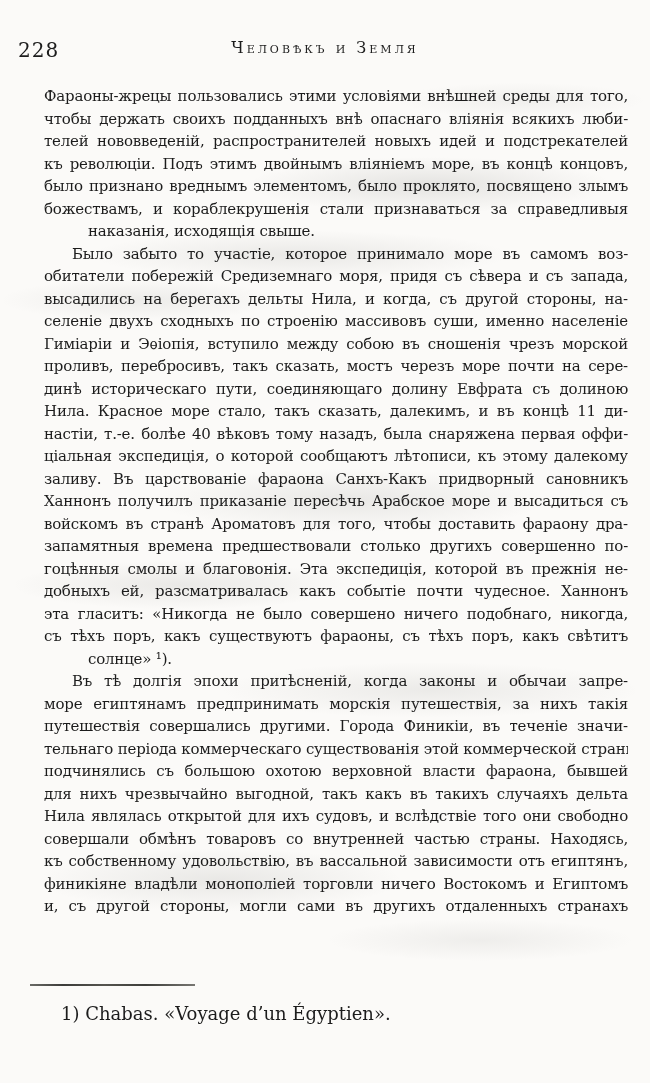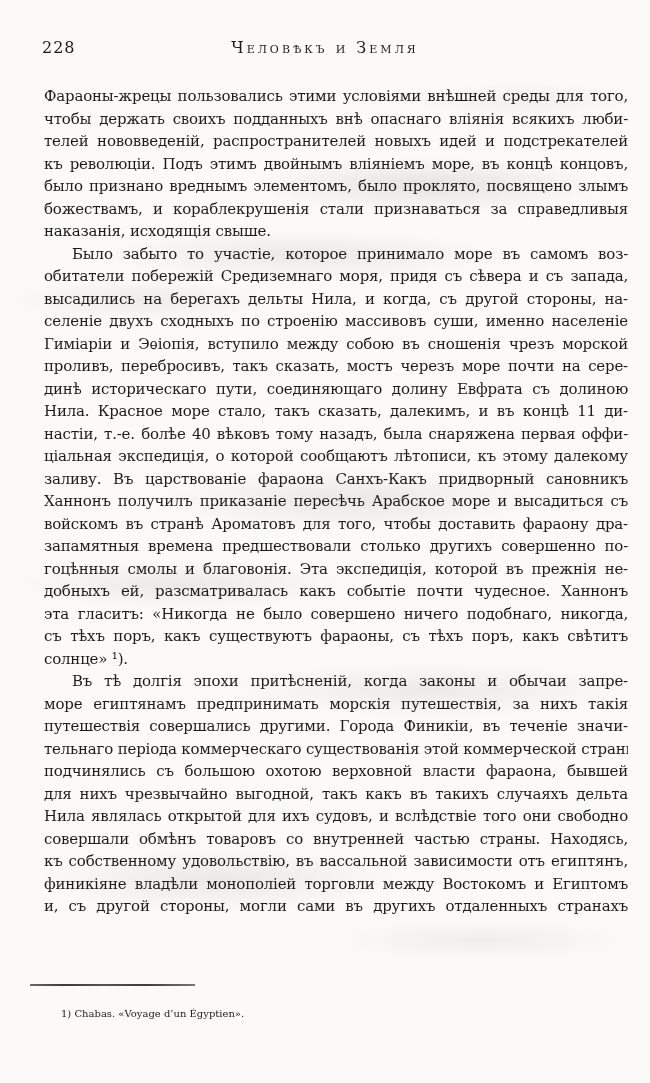--- a/index.html
+++ b/index.html
@@ -28,23 +28,22 @@
     position: absolute;
     top: 38px;
     left: 0;
     width: 650px;
     height: 24px;
   }
   .page-number {
     position: absolute;
     left: 18px;
     top: 0;
-    font-size: 16px;
+    font-size: 20px;
     letter-spacing: 1px;
-    margin-left: 24px;
   }
   .running-title {
     position: absolute;
     left: 0;
     width: 100%;
     top: 0;
     text-align: center;
     font-size: 16px;
     font-variant: small-caps;
     letter-spacing: 3px;
@@ -60,37 +59,37 @@
   }
   .paragraph { margin: 0; }
   .line {
     height: 22.5px;
     line-height: 22.5px;
     white-space: nowrap;           
     text-align: justify;
     text-align-last: justify;
     overflow: hidden;
   }
-  .line.short { text-align-last: left; }
+  .line.short { text-align-last: left; margin-left: 44px; }
   .line.indent { text-indent: 28px; }
 
   .footnote-rule {
     position: absolute;
     top: 984px;
     left: 30px;
     width: 165px;
     height: 2px;
     background: linear-gradient(to right, #6a6a66, #3c3c3a 20%, #55544f 45%, #3e3e3b 70%, #777672);
   }
   .footnote {
     position: absolute;
     top: 1004px;
     left: 33px;
     width: 584px;
-    font-size: 10px;
+    font-size: 18px;
     line-height: 20px;
   }
   .footnote-text { padding-left: 28px; }
 </style>
 </head>
 <body>
 
 <div class="page">
 
   <div class="header">
@@ -132,21 +131,21 @@
       <div class="paragraph">
         <div class="line indent">Въ тѣ долгія эпохи притѣсненій, когда законы и обычаи запре-</div>
         <div class="line">море египтянамъ предпринимать морскія путешествія, за нихъ такія</div>
         <div class="line">путешествія совершались другими. Города Финикіи, въ теченіе значи-</div>
         <div class="line">тельнаго періода коммерческаго существованія этой коммерческой страны,</div>
         <div class="line">подчинялись съ большою охотою верховной власти фараона, бывшей</div>
         <div class="line">для нихъ чрезвычайно выгодной, такъ какъ въ такихъ случаяхъ дельта</div>
         <div class="line">Нила являлась открытой для ихъ судовъ, и вслѣдствіе того они свободно</div>
         <div class="line">совершали обмѣнъ товаровъ со внутренней частью страны. Находясь,</div>
         <div class="line">къ собственному удовольствію, въ вассальной зависимости отъ египтянъ,</div>
-        <div class="line">финикіяне владѣли монополіей торговли между Востокомъ и Египтомъ</div>
+        <div class="line">финикіяне владѣли монополіей торговли ничего Востокомъ и Египтомъ</div>
         <div class="line">и, съ другой стороны, могли сами въ другихъ отдаленныхъ странахъ</div>
       </div>
     </div>
 
   <div class="footnote-rule"></div>
 
   <div class="footnote">
     <div class="footnote-text">1) Chabas.  «Voyage d’un Égyptien».</div>
   </div>
 

